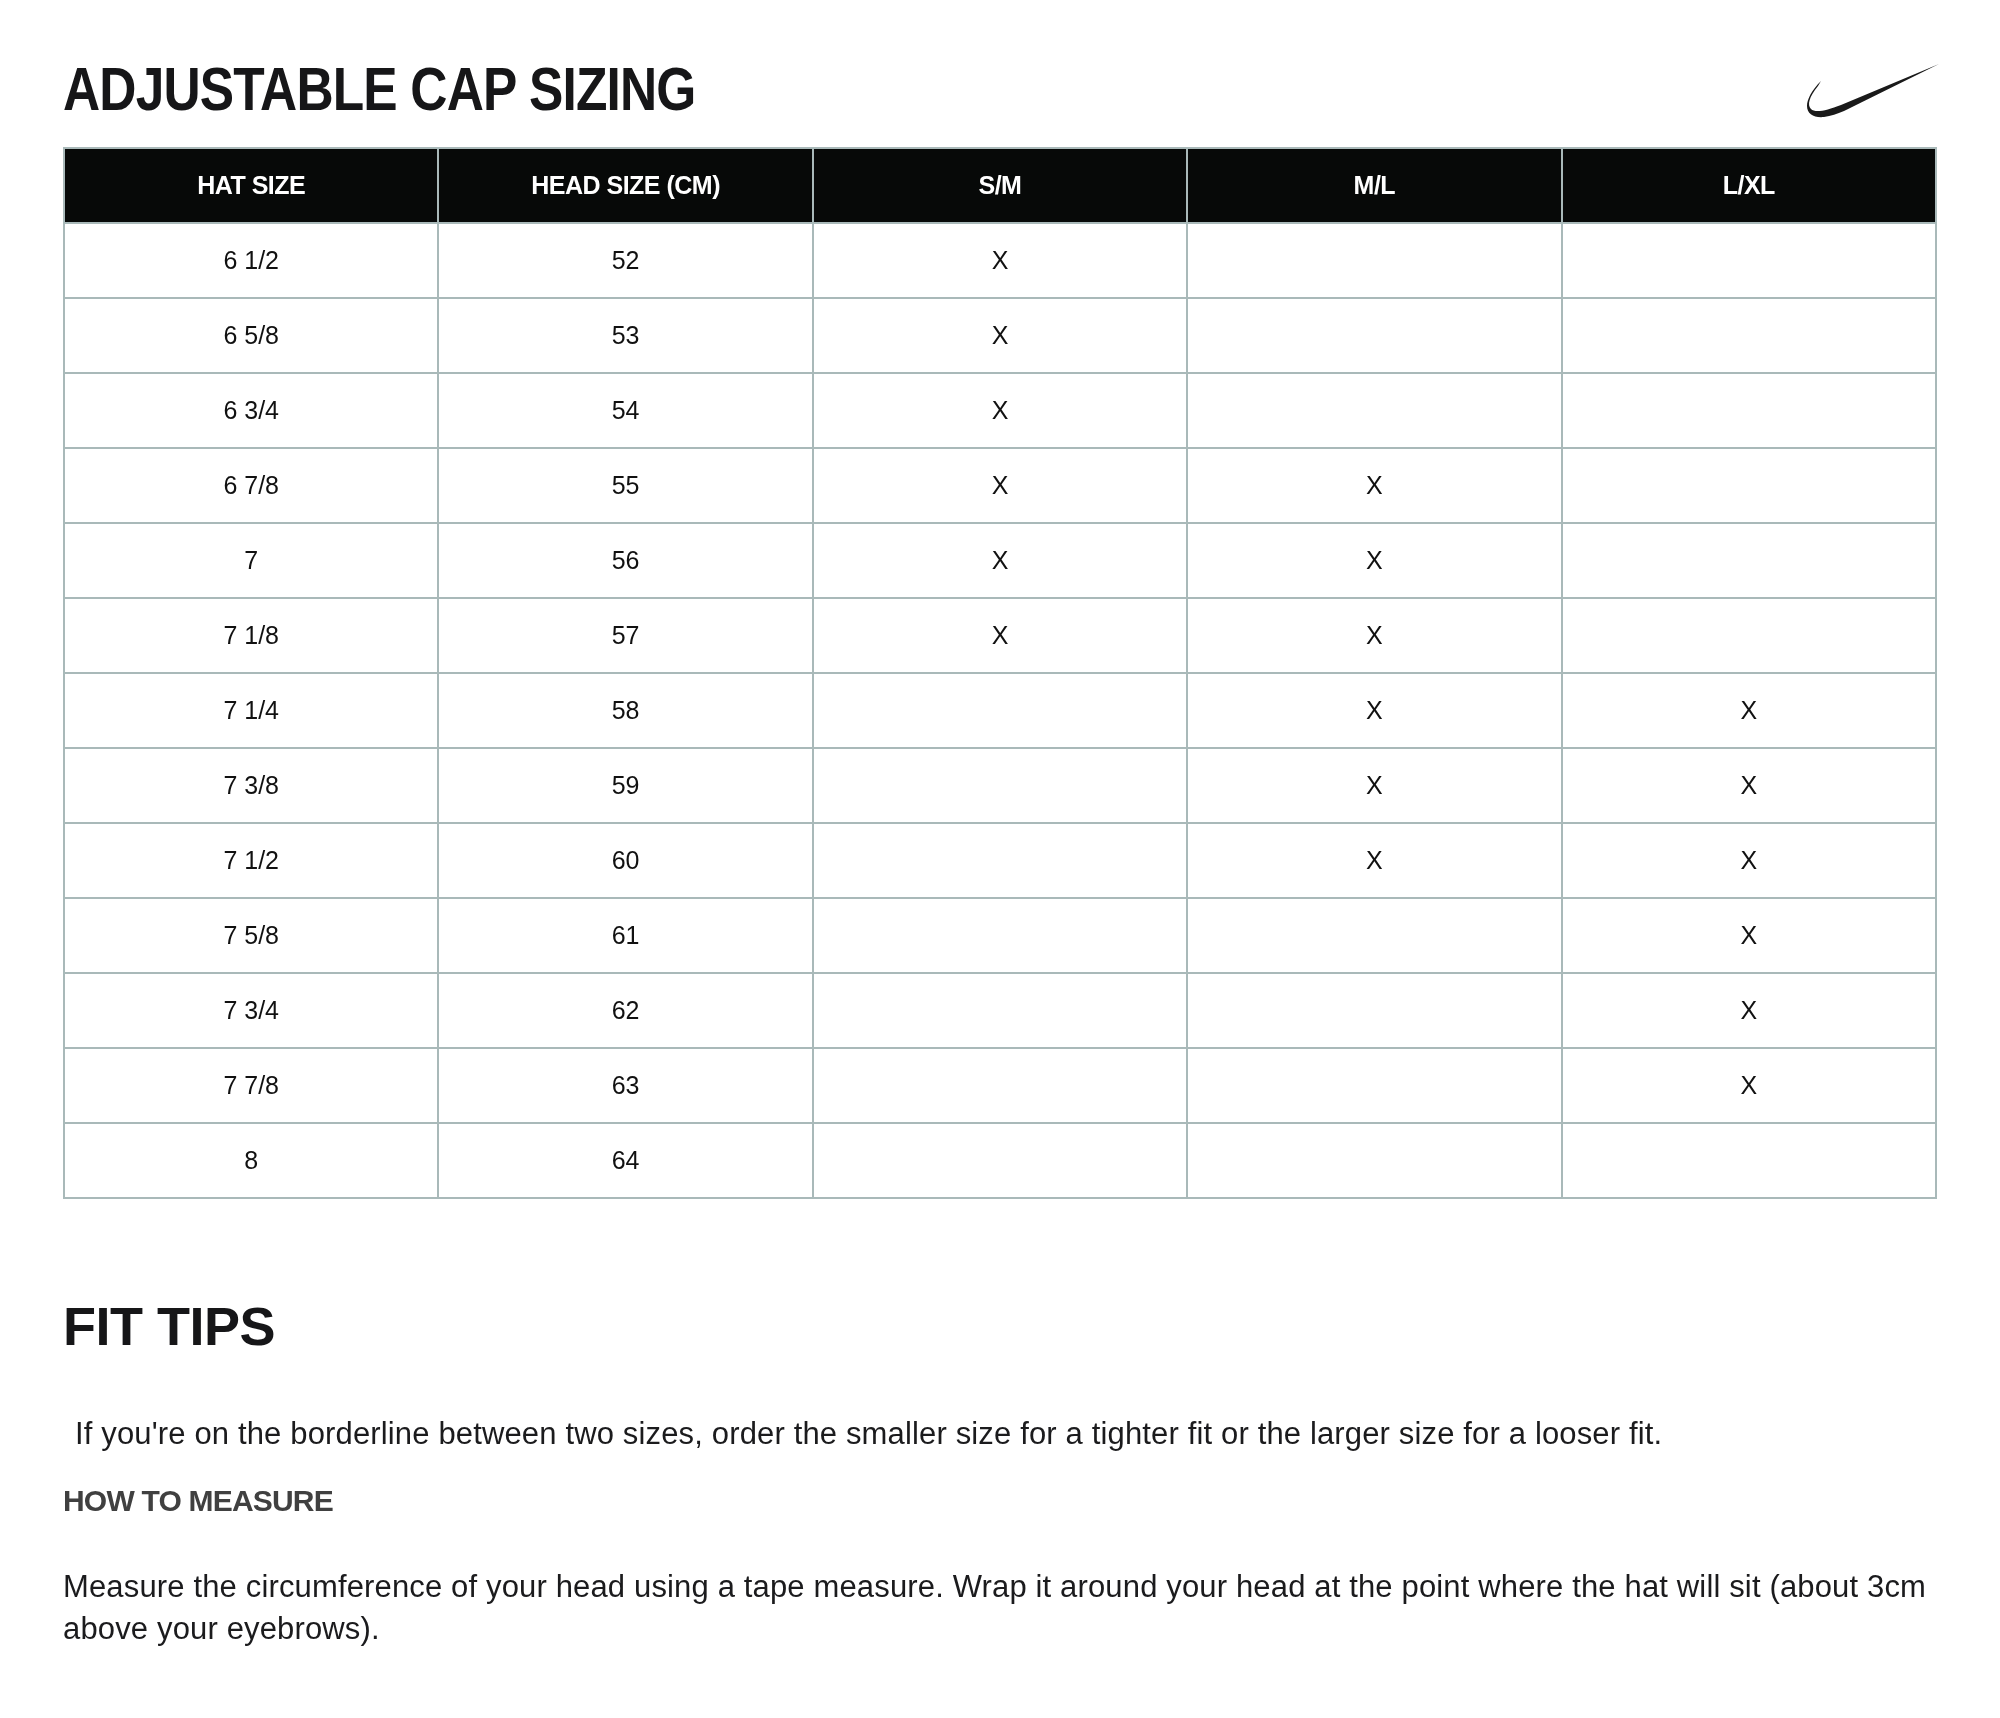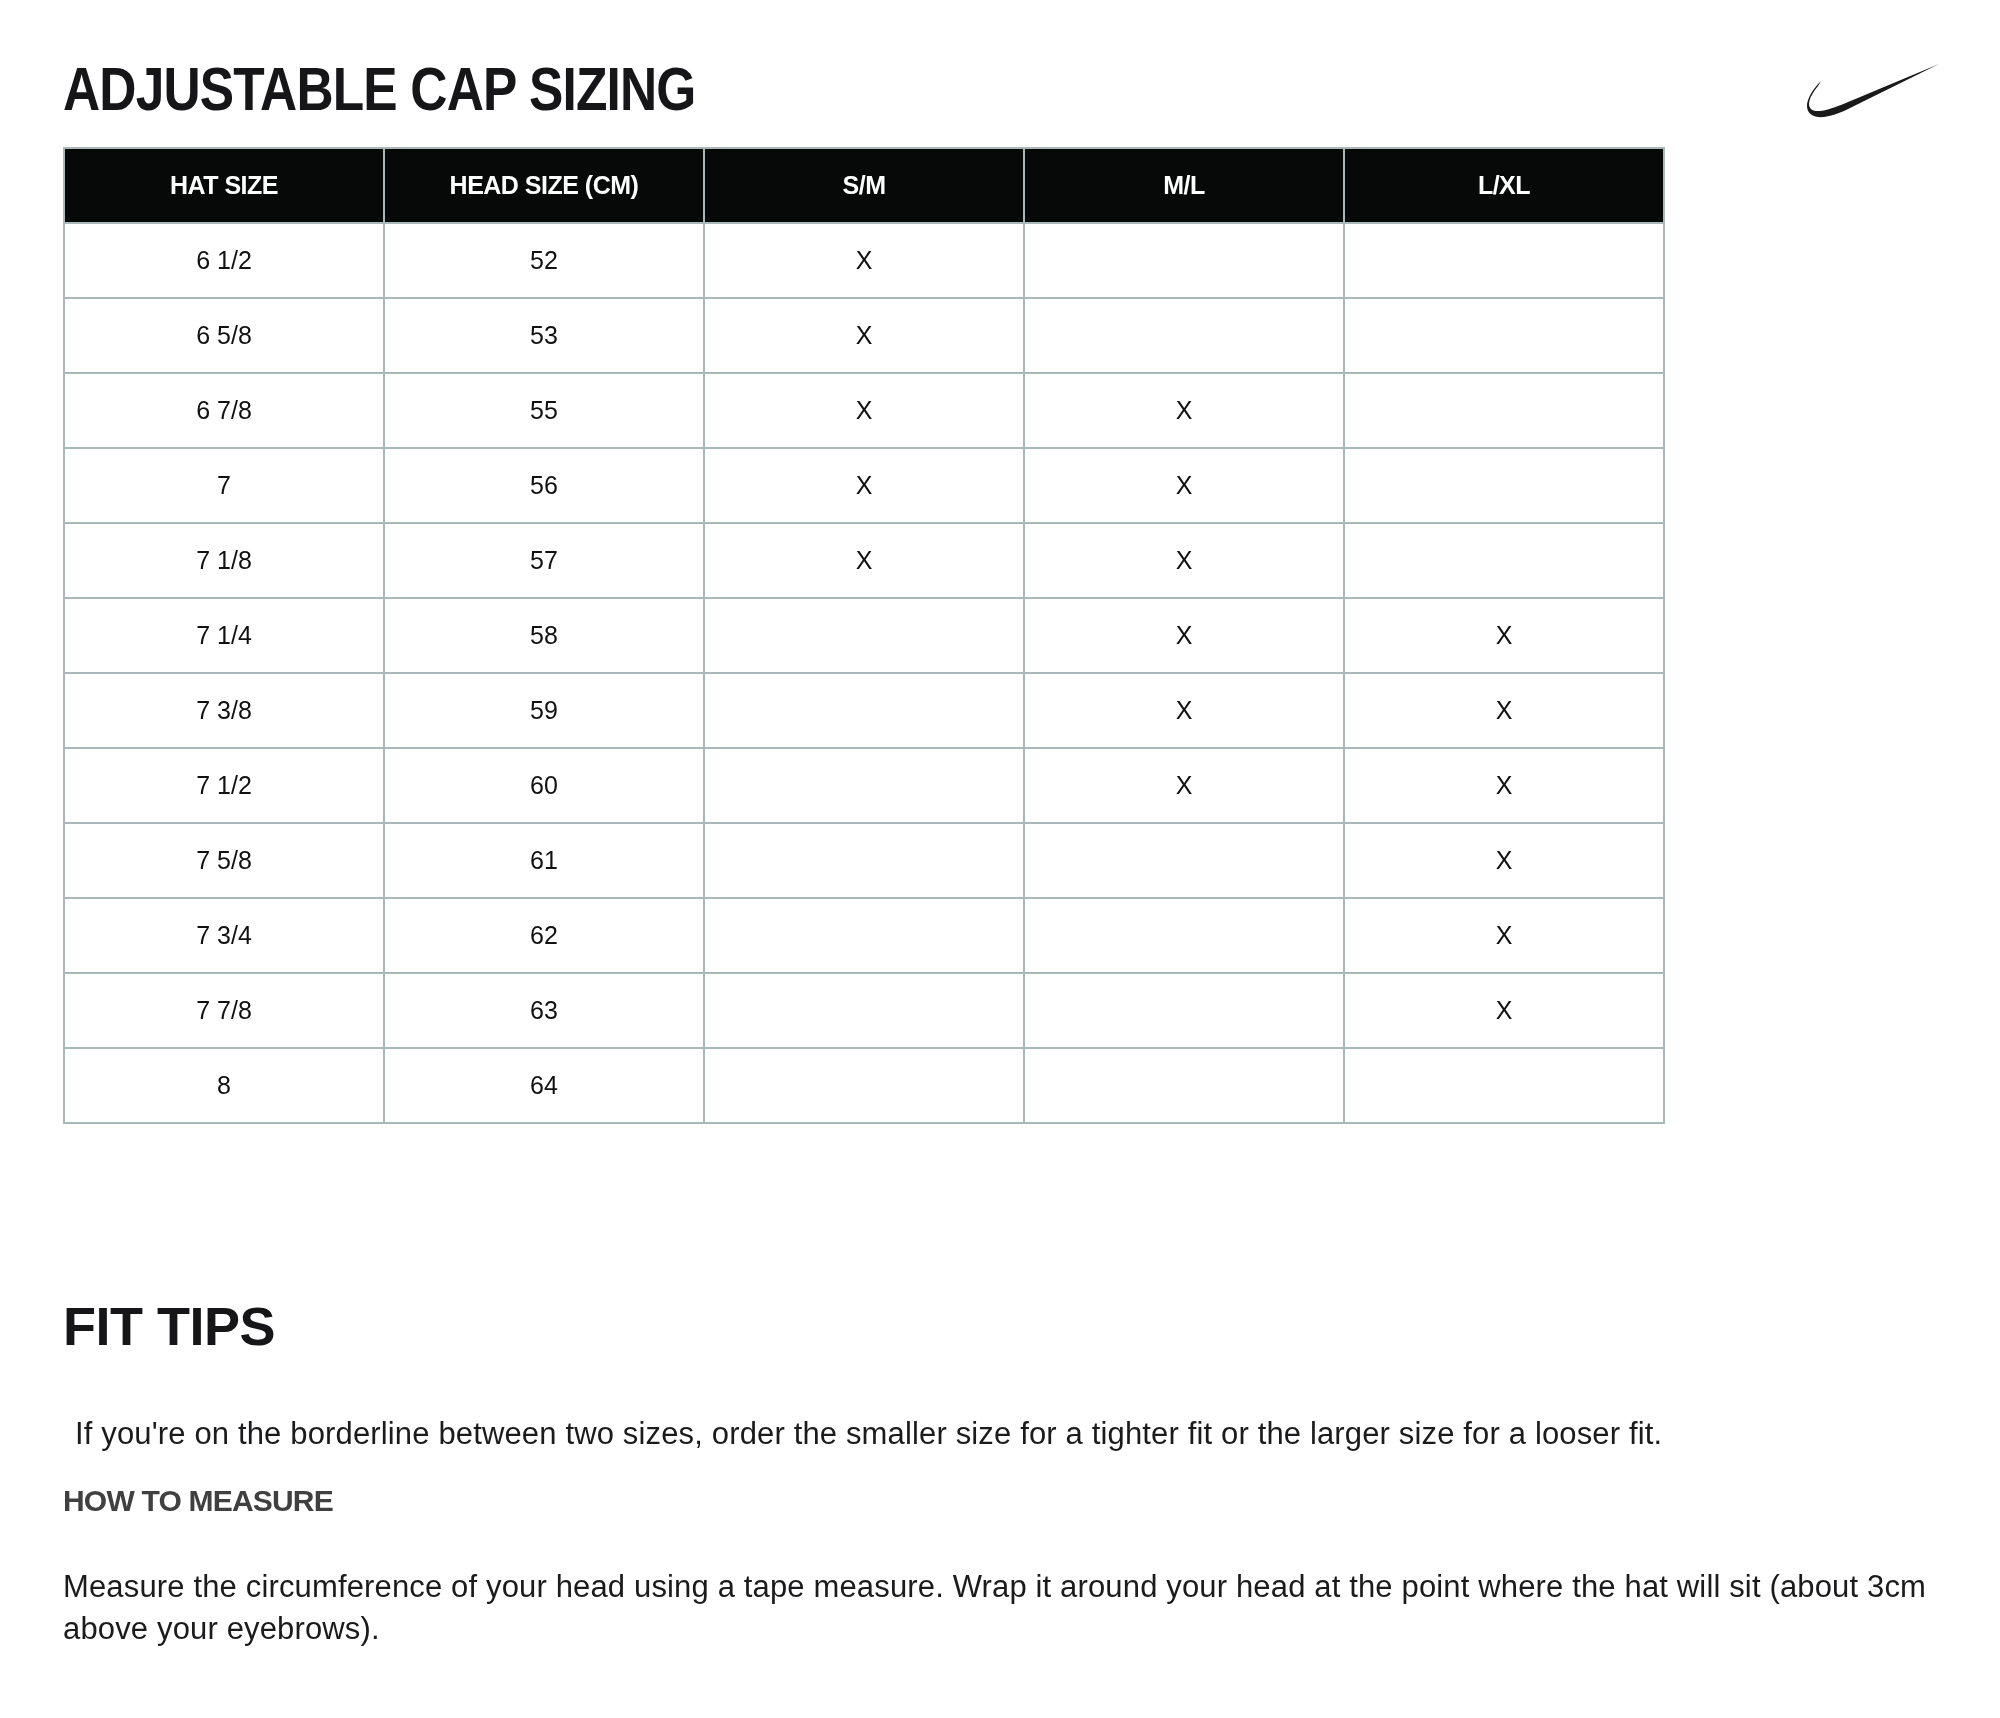--- a/index.html
+++ b/index.html
@@ -10,21 +10,21 @@
   .title {
     position: absolute; left: 63px; top: 56px;
     font-size: 62px; font-weight: 700; line-height: 66px; letter-spacing: -1px;
     white-space: nowrap; transform-origin: left top; transform: scaleX(0.83);
     color: #161618; margin: 0;
   }
   .logo { position: absolute; left: 1806px; top: 64px; width: 134px; height: 54px; }
   .logo svg { width: 100%; height: 100%; display: block; }
 
   table.sizing {
-    position: absolute; left: 63px; top: 147px; width: 1602px;
+    position: absolute; left: 63px; top: 147px; width: 1874px;
     border-collapse: collapse; table-layout: fixed;
   }
   table.sizing th, table.sizing td {
     border: 2px solid #a9b9b9; text-align: center; padding: 0;
   }
   table.sizing th {
     background: #070908; color: #ffffff; height: 73px;
     font-size: 25px; font-weight: 700; letter-spacing: -0.5px;
   }
   table.sizing td {
@@ -76,20 +76,27 @@
       <tr>
         <td>6 1/2</td>
         <td>52</td>
         <td>X</td>
         <td></td>
         <td></td>
       </tr>
       <tr>
         <td>6 5/8</td>
         <td>53</td>
+        <td>X</td>
+        <td></td>
+        <td></td>
+      </tr>
+      <tr>
+        <td>6 3/4</td>
+        <td>54</td>
         <td>X</td>
         <td></td>
         <td></td>
       </tr>
       <tr>
         <td>6 7/8</td>
         <td>55</td>
         <td>X</td>
         <td>X</td>
         <td></td>

